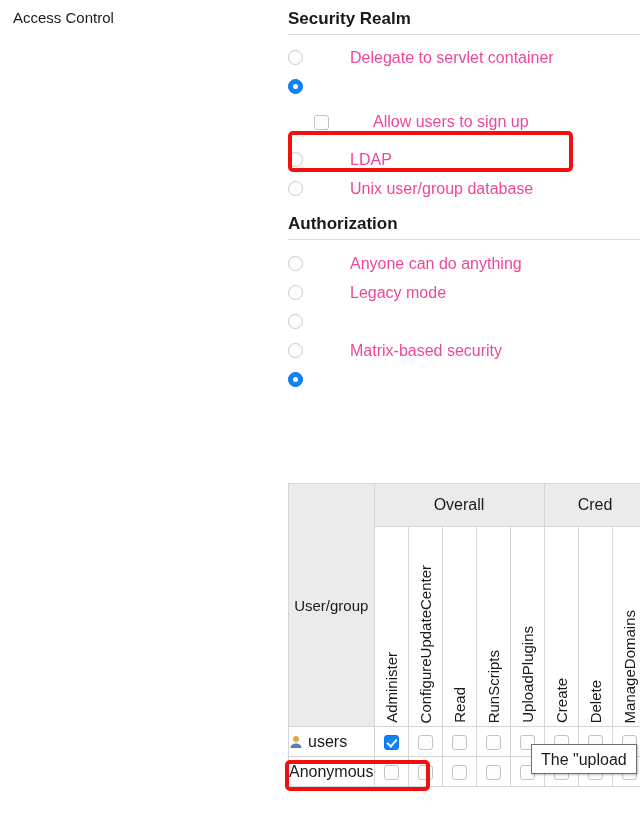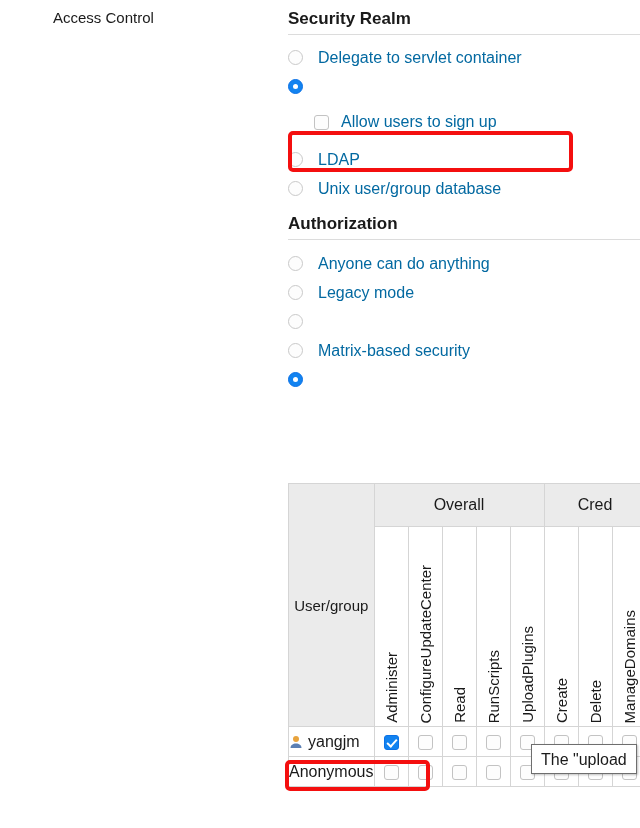--- a/index.html
+++ b/index.html
@@ -18,21 +18,20 @@
   }
 
   
   .page-label {
     position: absolute;
     left: 13px;
     top: 9px;
     font-size: 15px;
     color: #1a1a1a;
     white-space: nowrap;
-    margin-left: 40px;
   }
 
   
   .config-col {
     position: absolute;
     left: 288px;
     top: 0;
     width: 360px;
   }
 
@@ -78,22 +77,23 @@
     position: absolute;
     left: 4px;
     top: 4px;
     width: 5px;
     height: 5px;
     border-radius: 50%;
     background: #ffffff;
   }
   .opt-label {
     font-size: 16px;
-    color: #0369a1;
+    color: #ec4899;
     line-height: 18px;
+    margin-left: 32px;
   }
 
   
   .check-row {
     display: flex;
     align-items: center;
     height: 30px;
     padding-left: 26px;
     white-space: nowrap;
   }
@@ -340,21 +340,21 @@
         </th>
   </tr>
 
   <tr>
     <td class="user-cell">
       <span class="uicon">
         <svg viewBox="0 0 14 14" width="14" height="14">
               <circle cx="7" cy="4" r="3" fill="#e8a33d"></circle>
               <path d="M1.5 13c0-3 2.5-4.6 5.5-4.6S12.5 10 12.5 13z" fill="#5b7fb3"></path>
             </svg>
-      </span><span>yangjm</span>
+      </span><span>users</span>
     </td>
     <td class="cb-cell"><span class="cb on"></span></td>
     <td class="cb-cell"><span class="cb"></span></td>
     <td class="cb-cell"><span class="cb"></span></td>
     <td class="cb-cell"><span class="cb"></span></td>
     <td class="cb-cell"><span class="cb"></span></td>
     <td class="cb-cell"><span class="cb"></span></td>
     <td class="cb-cell"><span class="cb"></span></td>
     <td class="cb-cell"><span class="cb"></span></td>
   </tr>

